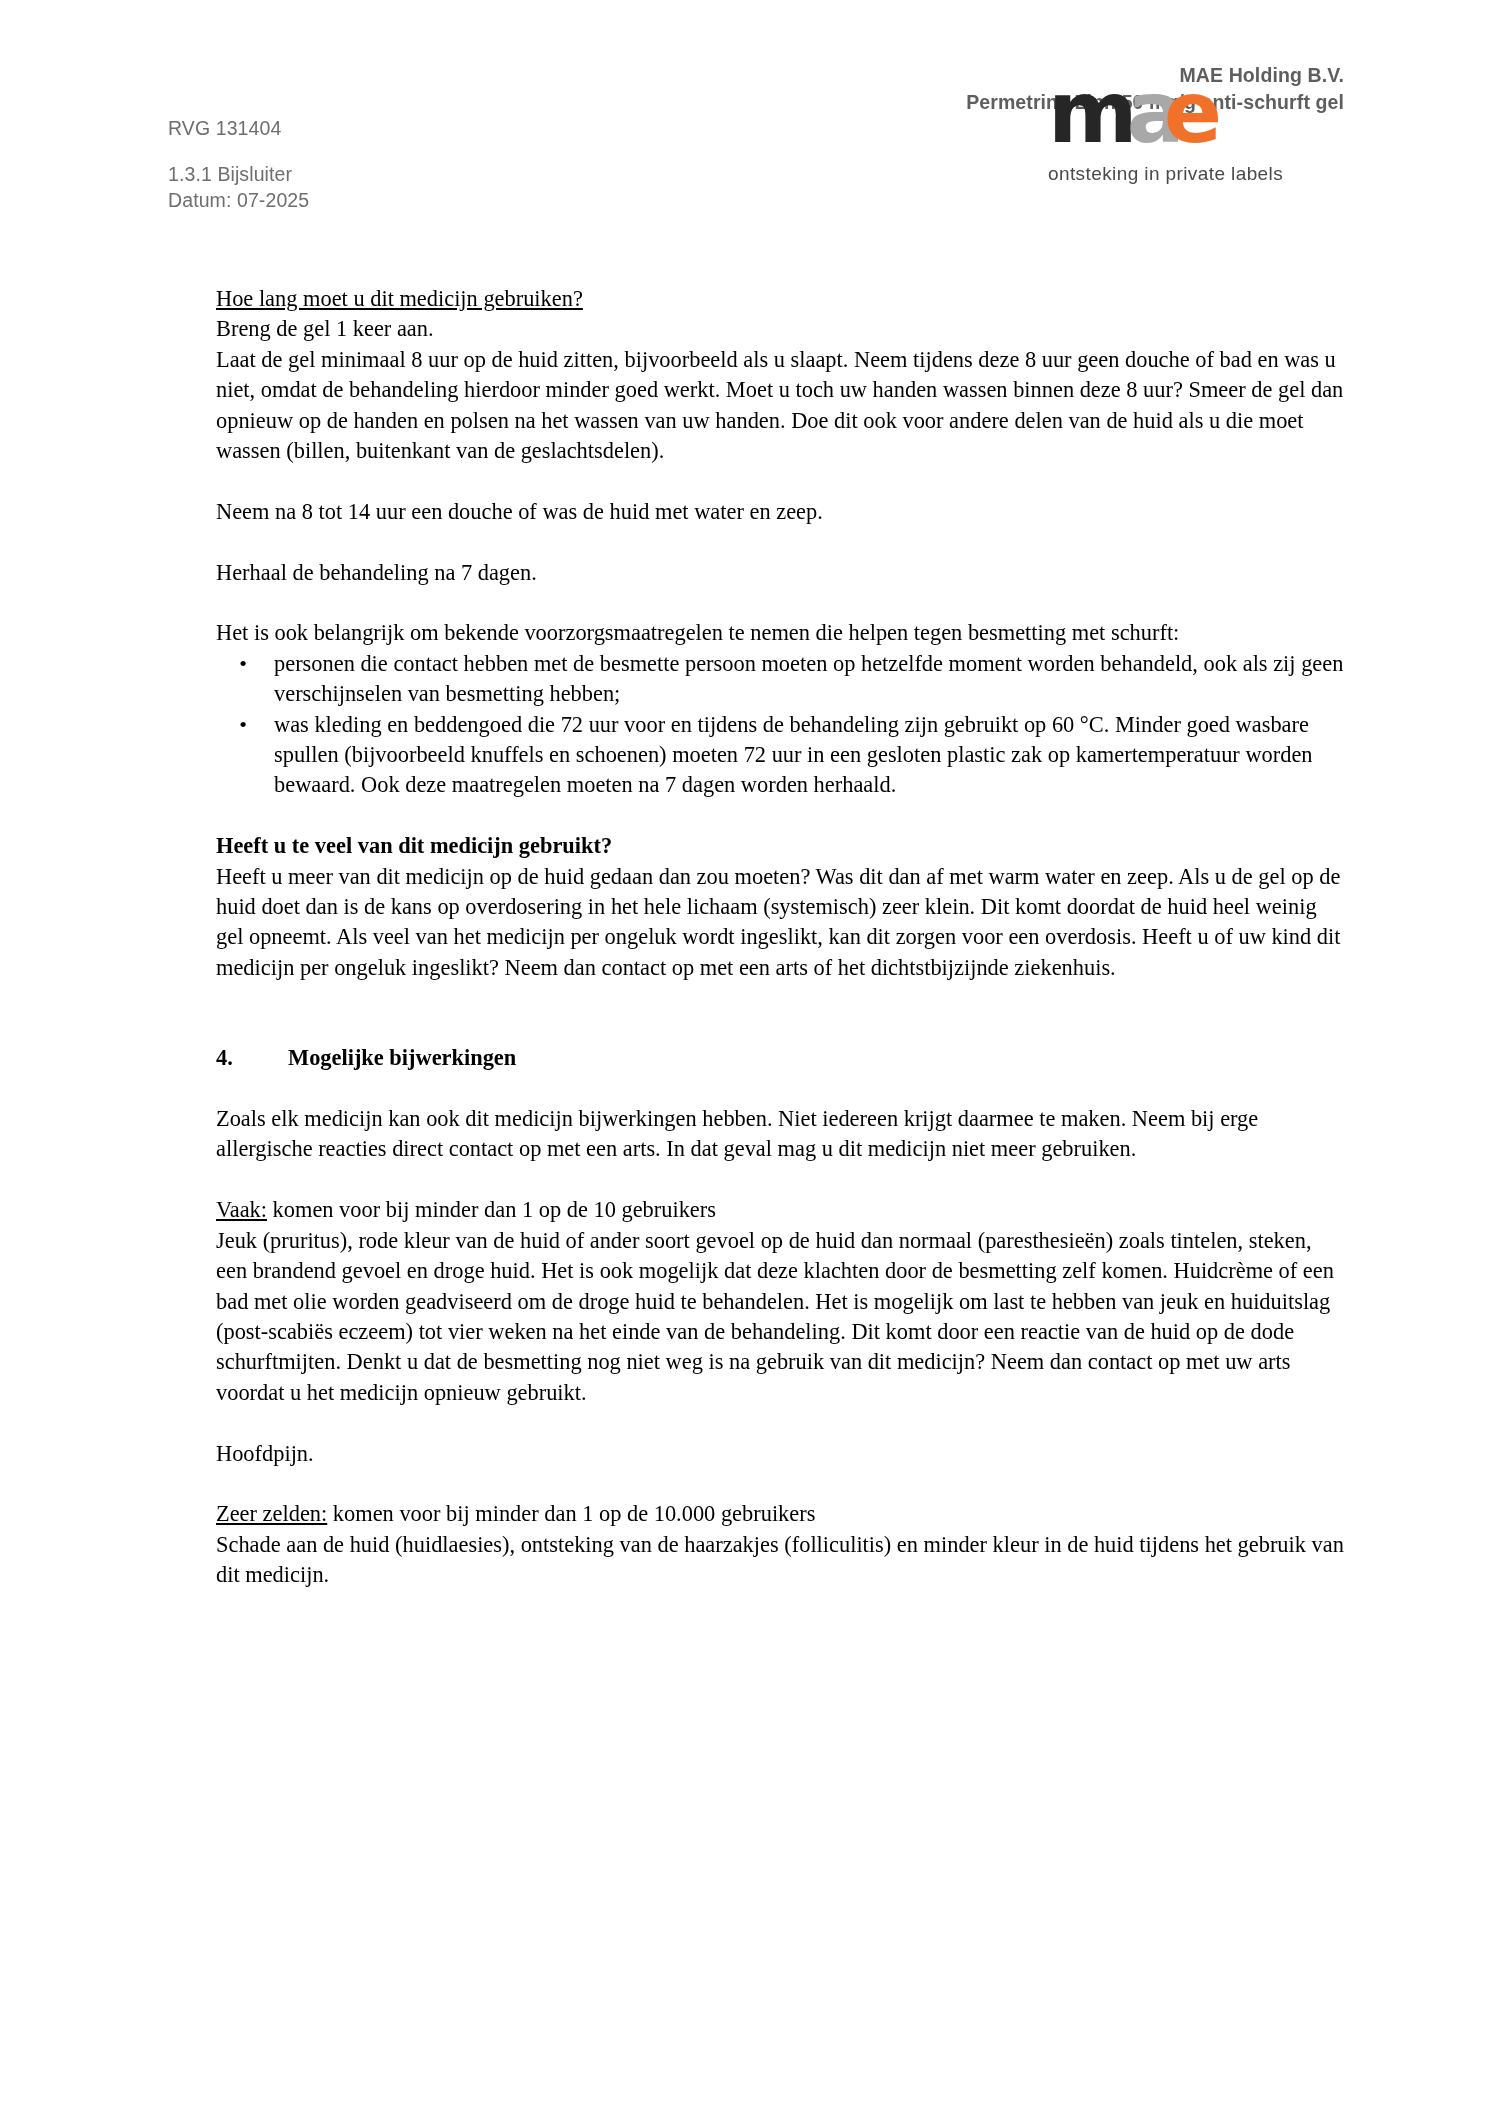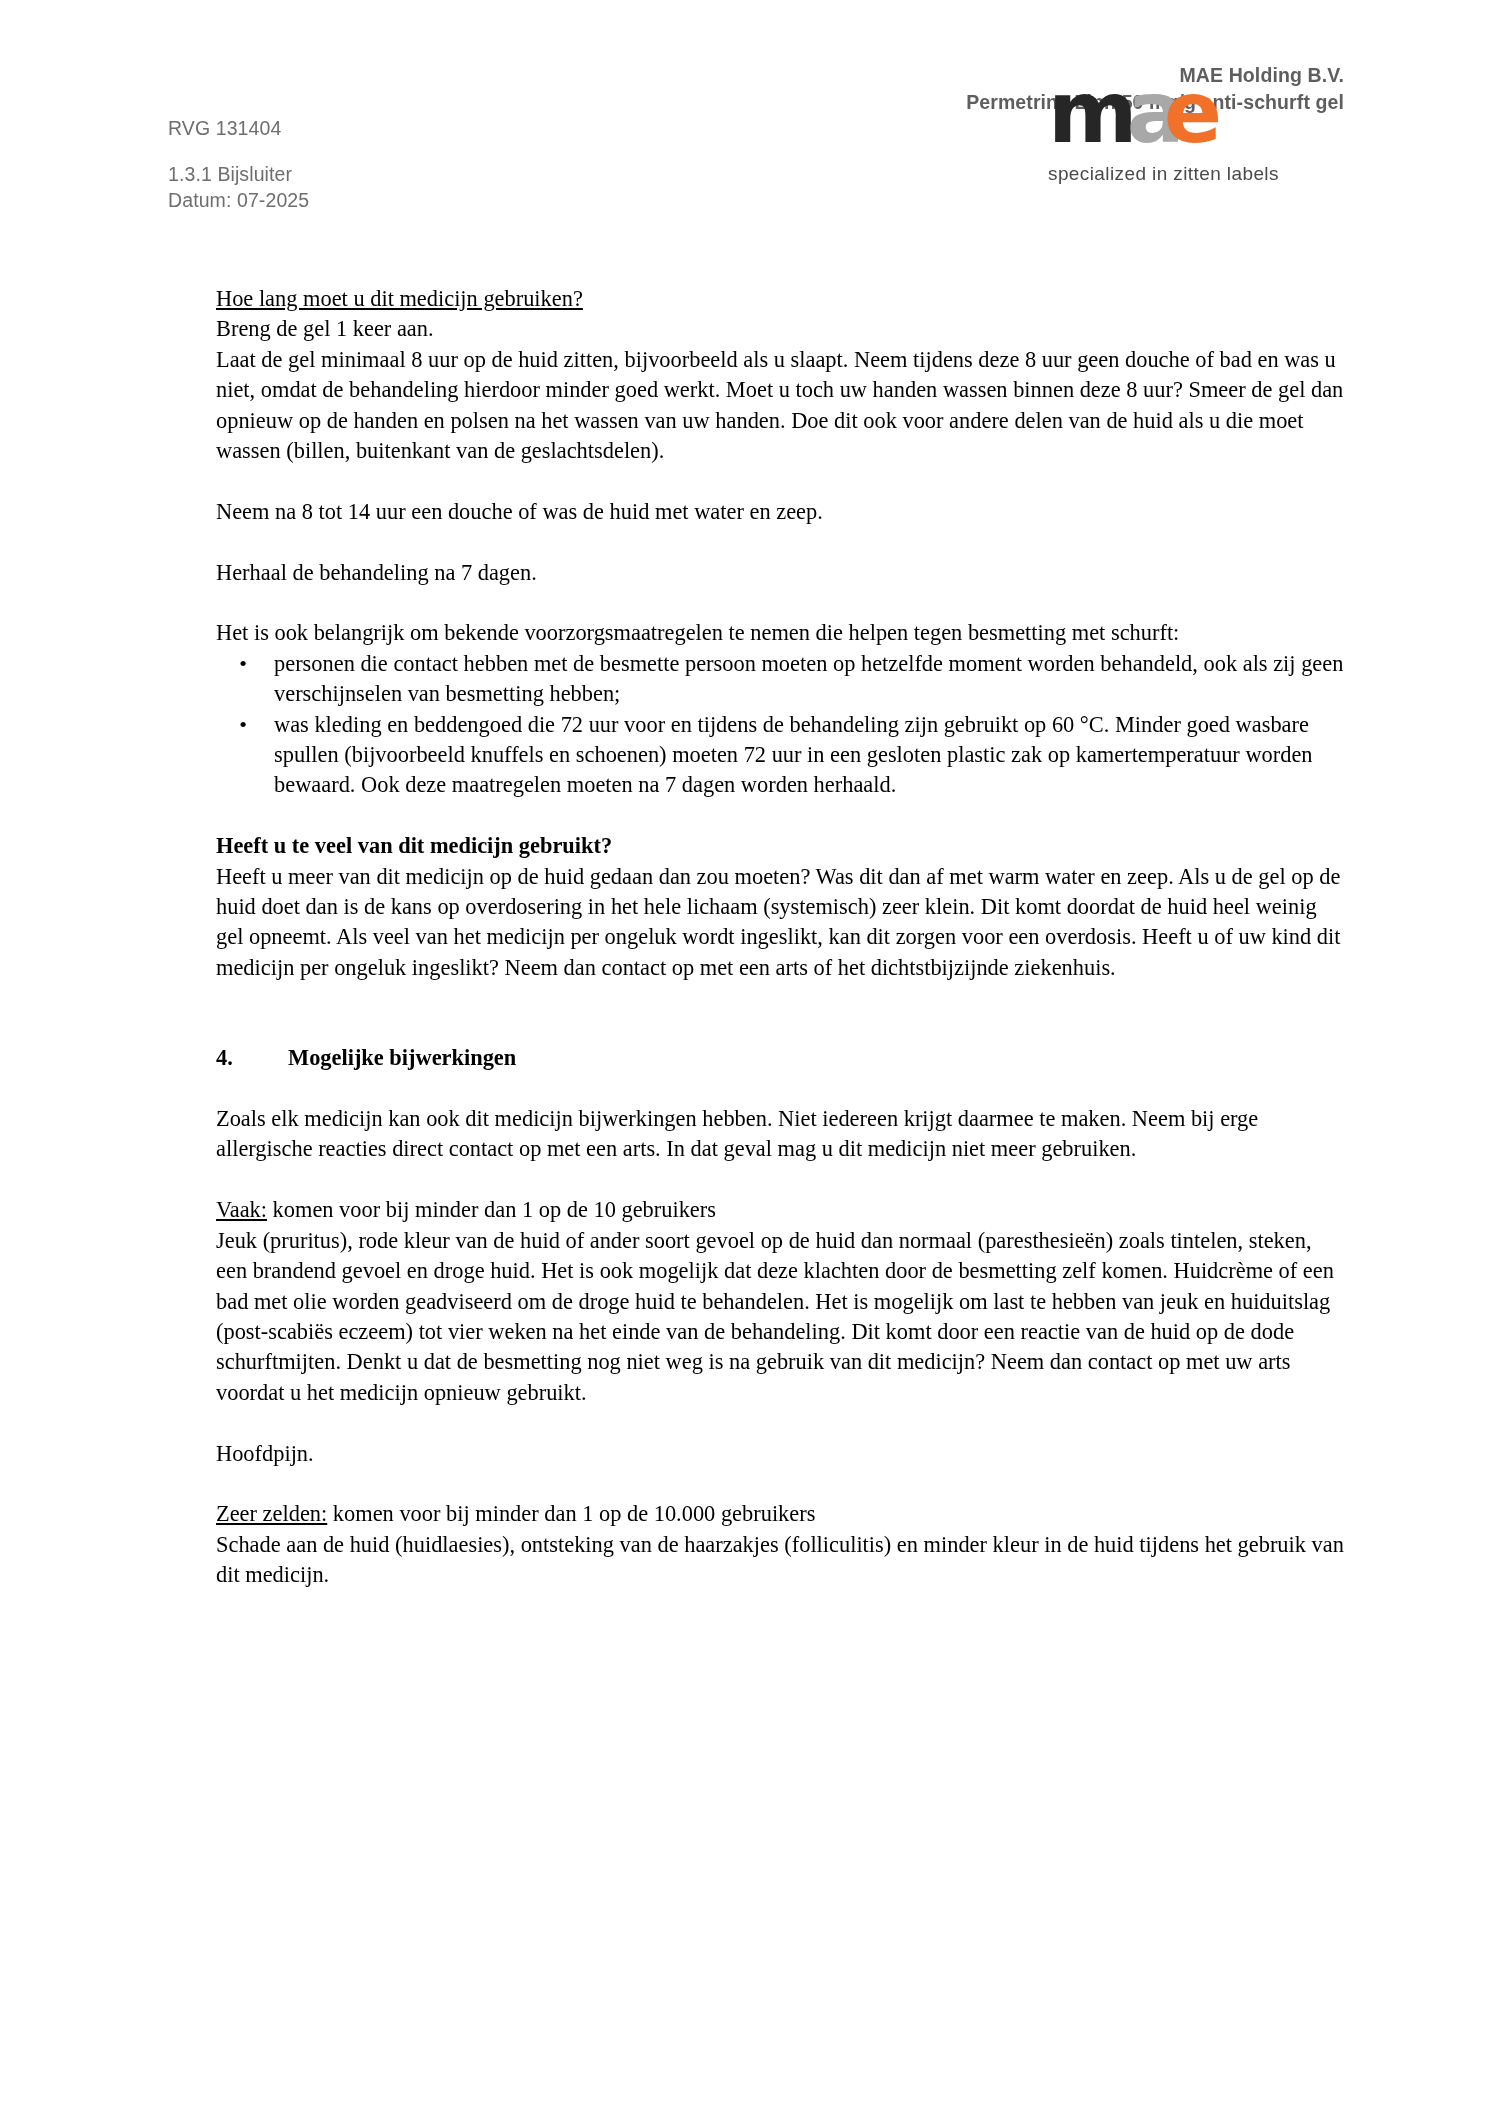--- a/index.html
+++ b/index.html
@@ -135,21 +135,21 @@
 
     <div class="header-block-gap"></div>
 
     <div class="header-text">
       <div>1.3.1 Bijsluiter</div>
       <div>Datum: 07-2025</div>
     </div>
 
     <div class="logo">
       <div class="logo-word"><span class="logo-m">m</span><span class="logo-a">a</span><span class="logo-e">e</span></div>
-      <div class="logo-tagline">specialized in zitten labels</div>
+      <div class="logo-tagline">ontsteking in private labels</div>
     </div>
 
   </div>
 
   <div class="body-area">
 
     <p class="para u">Hoe lang moet u dit medicijn gebruiken?</p>
     <p class="para">Breng de gel 1 keer aan.</p>
     <p class="para">Laat de gel minimaal 8 uur op de huid zitten, bijvoorbeeld als u slaapt. Neem tijdens deze 8 uur geen douche of bad en was u niet, omdat de behandeling hierdoor minder goed werkt. Moet u toch uw handen wassen binnen deze 8 uur? Smeer de gel dan opnieuw op de handen en polsen na het wassen van uw handen. Doe dit ook voor andere delen van de huid als u die moet wassen (billen, buitenkant van de geslachtsdelen).</p>
 

